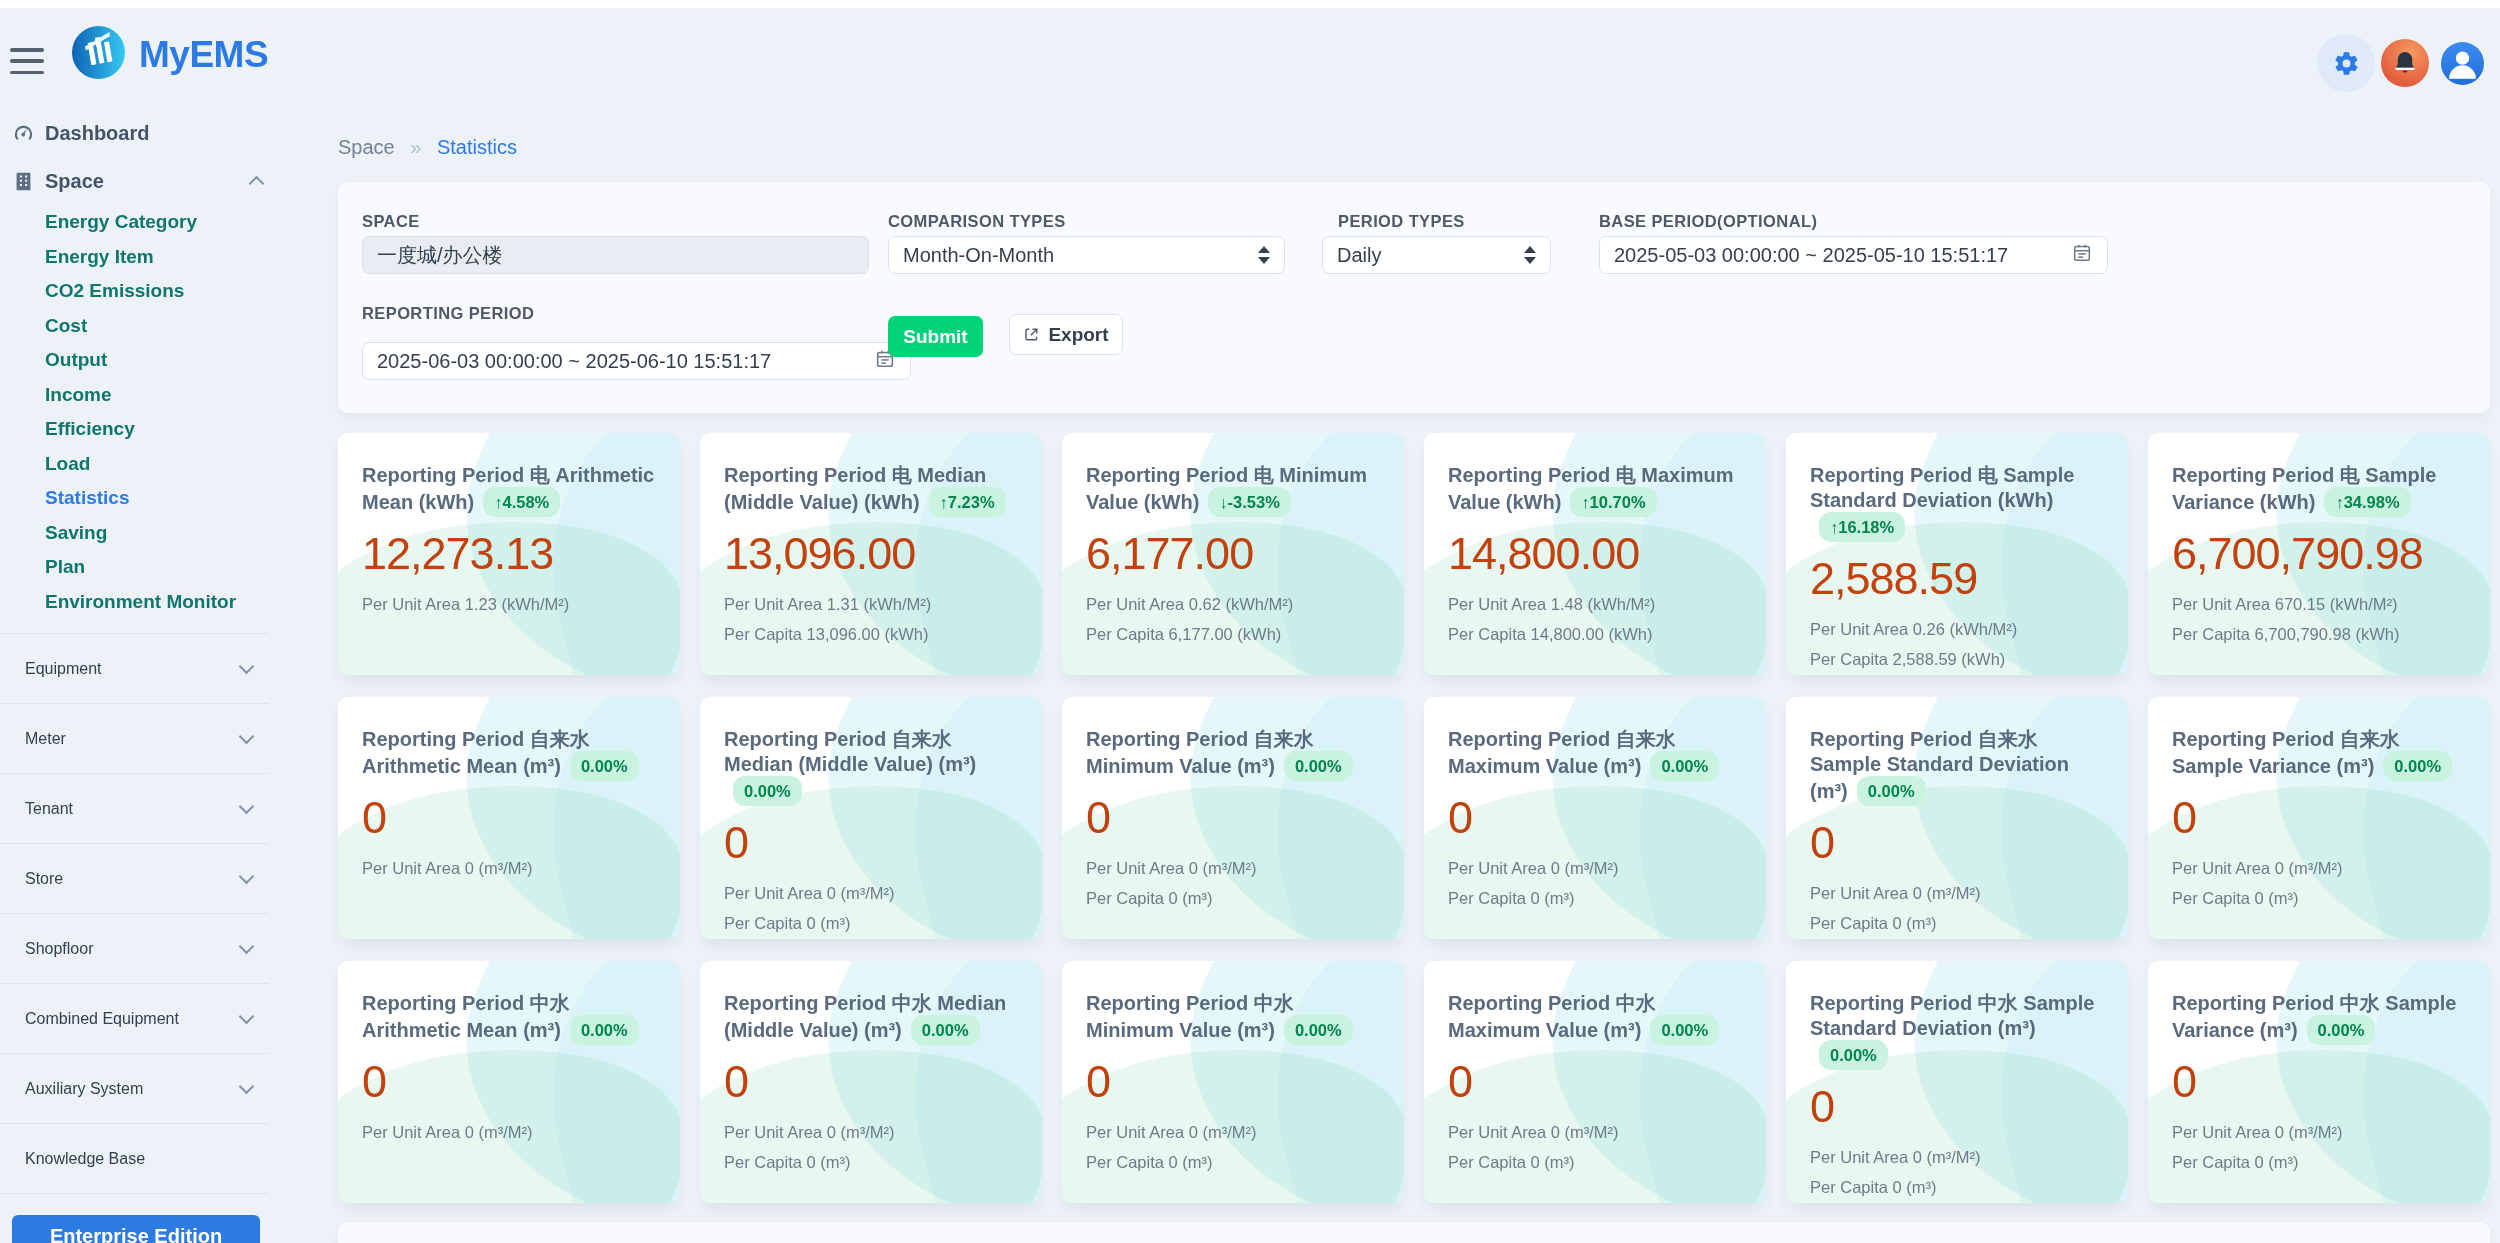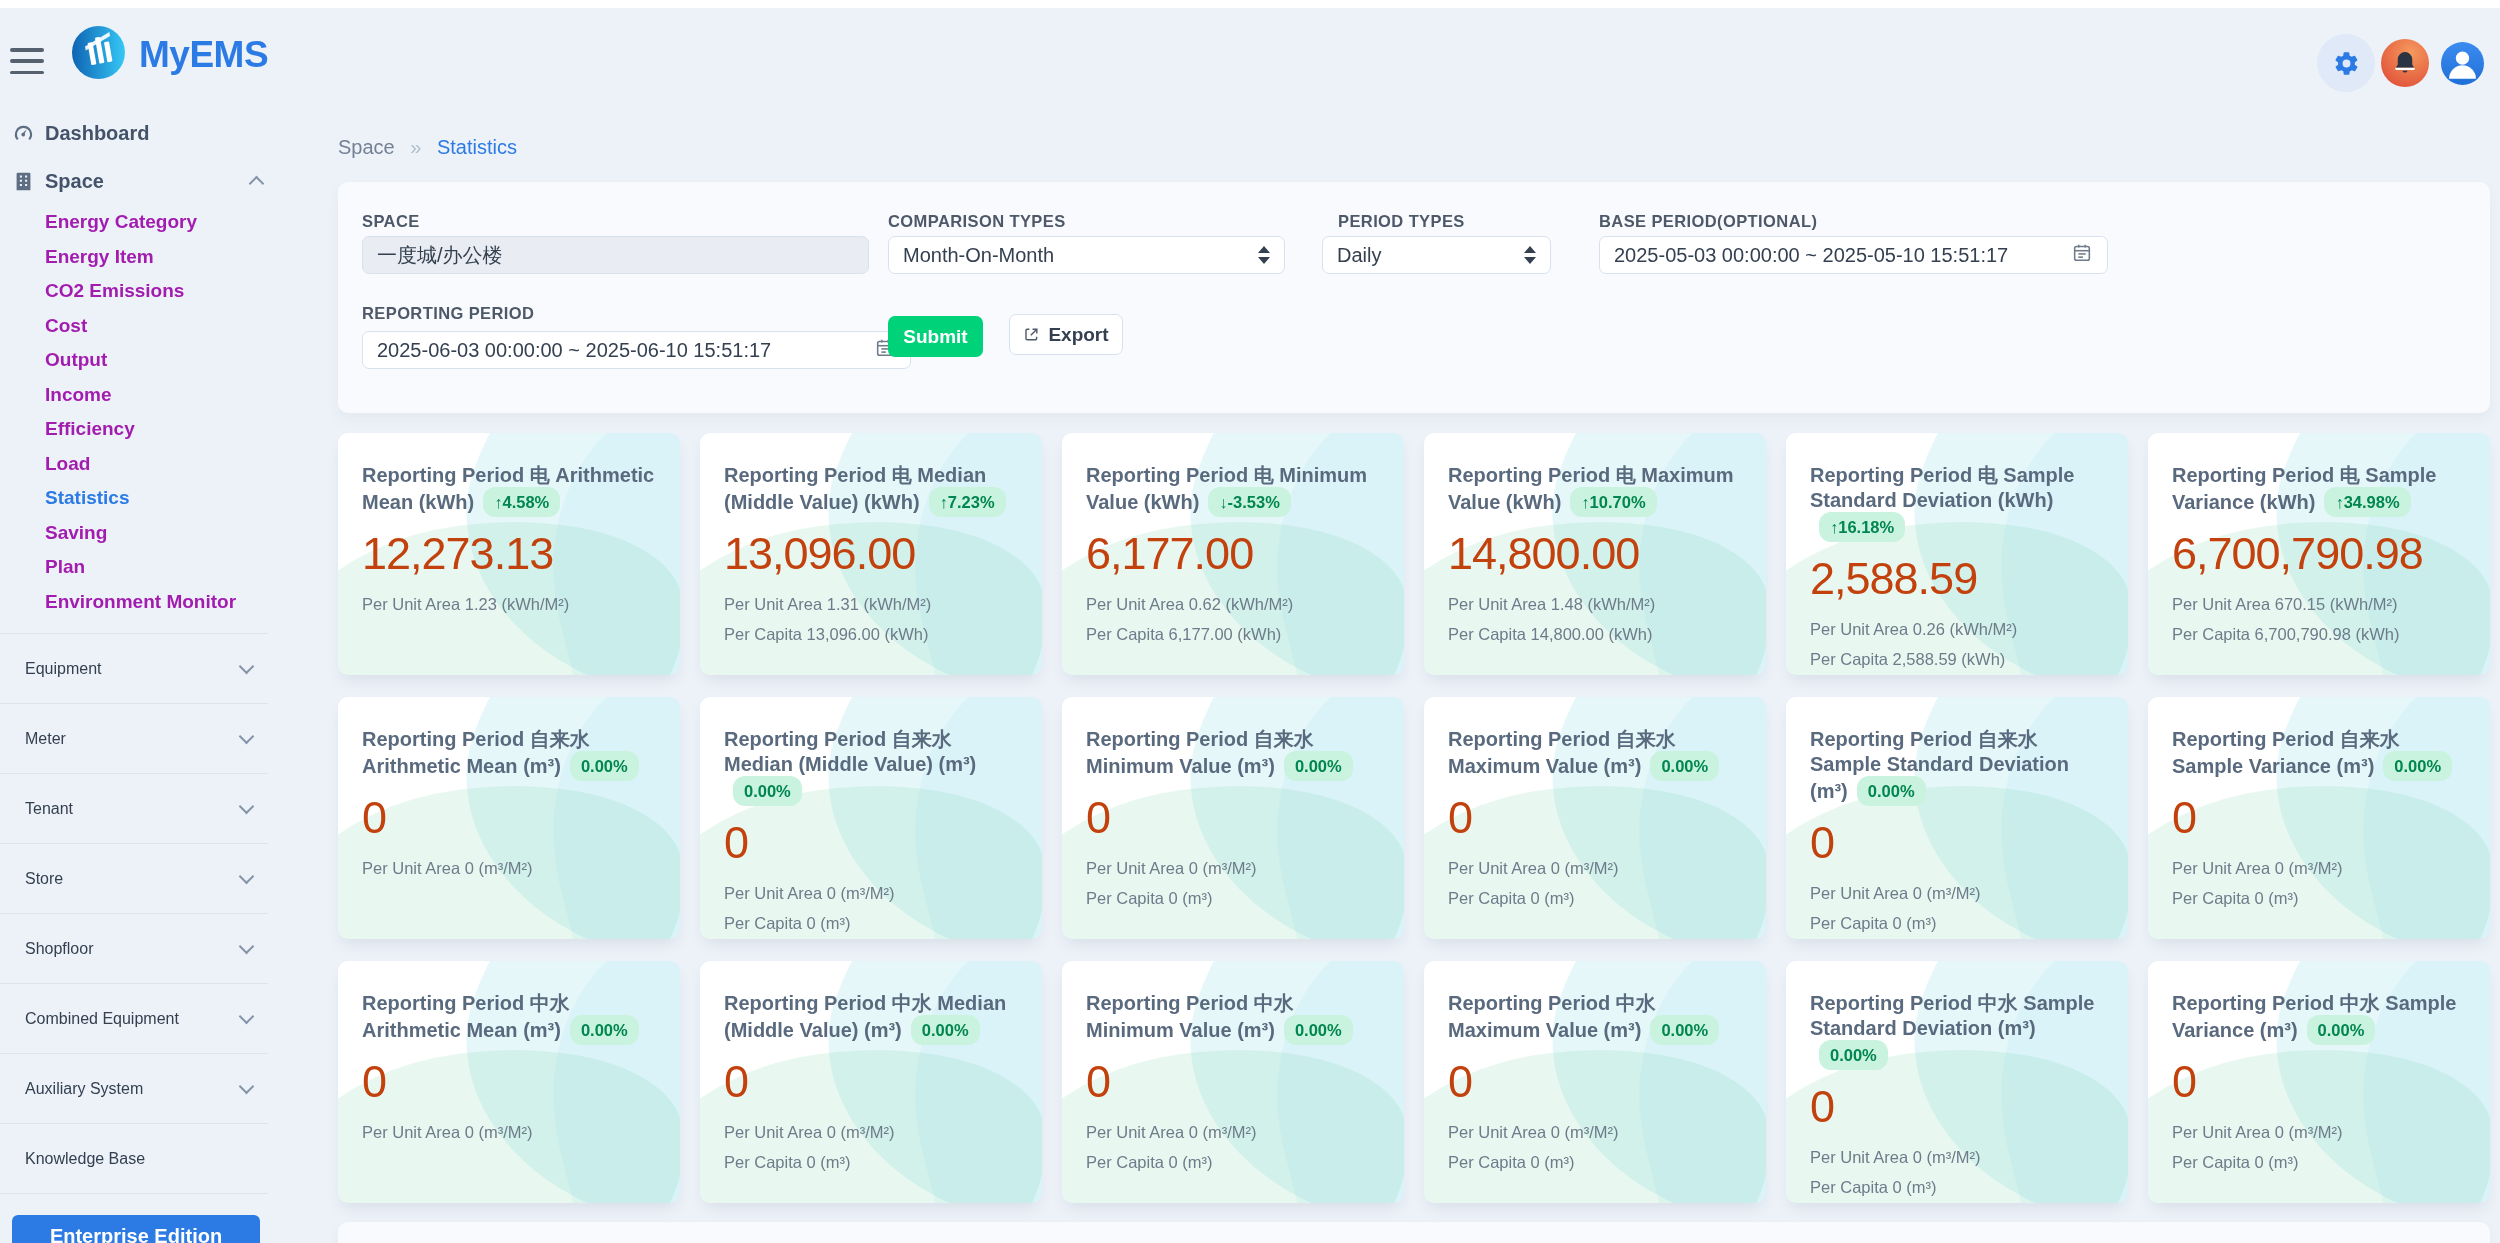--- a/index.html
+++ b/index.html
@@ -22,21 +22,21 @@
   
   .sidebar { position:absolute; left:0; top:109px; width:278px; }
   .nav-item { position:relative; height:48px; display:flex; align-items:center; padding-left:10px; cursor:pointer; }
   .nav-item .ico { width:26px; height:26px; display:flex; align-items:center; justify-content:center; color:#5e6e82; flex:0 0 26px; }
   .nav-item .ico svg { width:23px; height:23px; fill:currentColor; }
   .nav-item .lbl { margin-left:9px; font-size:20px; font-weight:600; color:#44536a; }
   .chev { position:absolute; right:16px; width:11px; height:11px; border-right:2px solid #8494a8; border-bottom:2px solid #8494a8; }
   .chev.up { transform:rotate(-135deg); margin-top:5px; }
   .chev.down { transform:rotate(45deg); margin-top:-4px; }
   .sub-list { list-style:none; }
-  .sub-list li { height:34.5px; display:flex; align-items:center; padding-left:45px; font-size:19px; font-weight:600; color:#a21caf; cursor:pointer; }
+  .sub-list li { height:34.5px; display:flex; align-items:center; padding-left:45px; font-size:19px; font-weight:600; color:#0f766e; cursor:pointer; }
   .sub-list li.active { color:#2c7be5; }
   .nav-sections { margin-top:14px; }
   .nav-sec { border-top:1px solid #dde4ee; height:70px; margin:0 0 0 0; position:relative; display:flex; align-items:center; padding-left:25px; cursor:pointer; width:268px; }
   .enterprise-wrap { border-top:1px solid #dde4ee; margin-top:0; padding:21px 0 0 12px; width:268px; }
   .enterprise { display:block; width:248px; height:42px; background:#2c7be5; color:#fff; font-size:20px; font-weight:700; border:none; border-radius:6px; cursor:pointer; font-family:inherit; }
 
   
   .main { position:absolute; left:338px; top:112px; width:2152px; }
   .breadcrumb { position:absolute; top:24px; left:0; font-size:20px; }
   .breadcrumb .bc-parent { color:#748194; cursor:pointer; }
@@ -267,21 +267,21 @@
             <line x1="4" y1="9.5" x2="20" y2="9.5"></line>
             <line x1="8.5" y1="3" x2="8.5" y2="6"></line>
             <line x1="15.5" y1="3" x2="15.5" y2="6"></line>
             <line x1="8" y1="13" x2="16" y2="13"></line>
             <line x1="8" y1="16.5" x2="13" y2="16.5"></line>
           </svg>
       </span>
     </div>
 
     <span class="f-label" style="left:24px; top:122px;">REPORTING PERIOD</span>
-    <div class="f-box" style="left:24px; top:149px; width:549px;">
+    <div class="f-box" style="left:24px; top:160px; width:549px;">
       <span class="grow">2025-06-03 00:00:00 ~ 2025-06-10 15:51:17</span>
       <span class="cal">
         <svg viewBox="0 0 24 24">
             <rect x="4" y="5" width="16" height="15" rx="2"></rect>
             <line x1="4" y1="9.5" x2="20" y2="9.5"></line>
             <line x1="8.5" y1="3" x2="8.5" y2="6"></line>
             <line x1="15.5" y1="3" x2="15.5" y2="6"></line>
             <line x1="8" y1="13" x2="16" y2="13"></line>
             <line x1="8" y1="16.5" x2="13" y2="16.5"></line>
           </svg>

